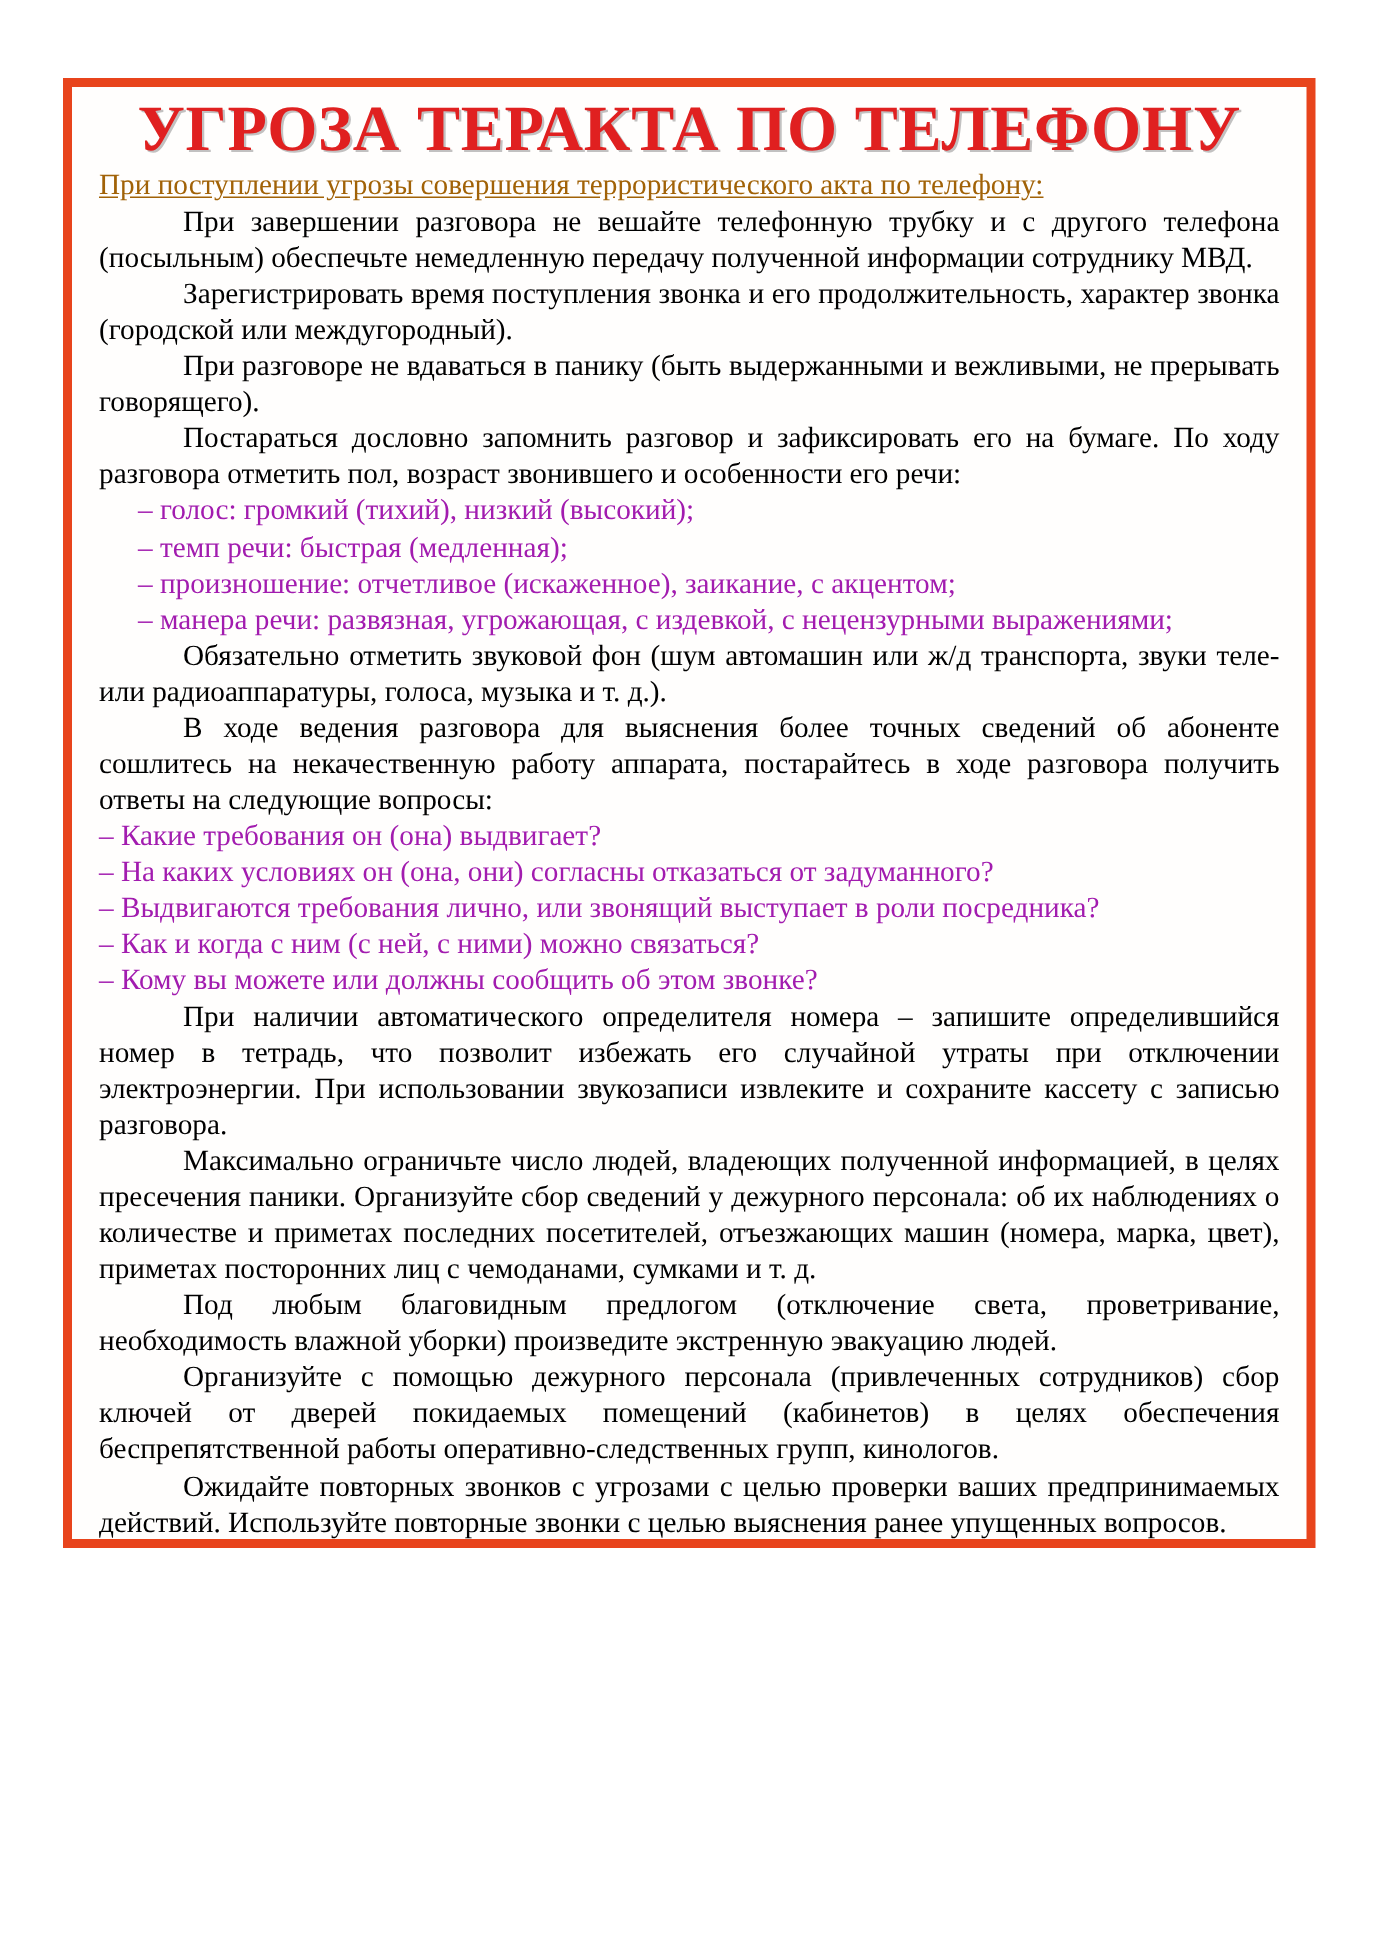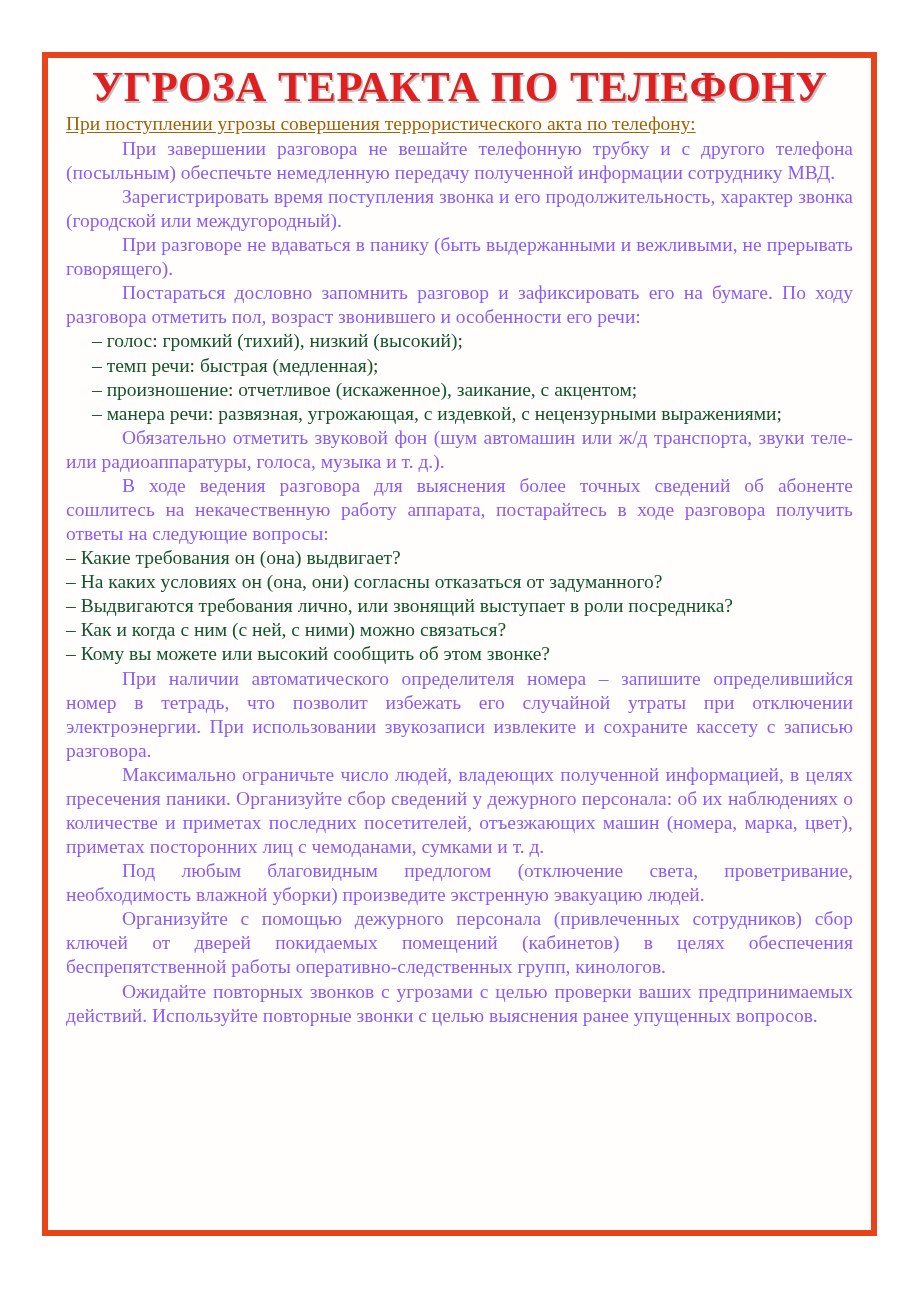--- a/index.html
+++ b/index.html
@@ -13,21 +13,21 @@
     background: #ffffff;
     font-family: "Liberation Serif", "DejaVu Serif", serif;
     overflow: hidden;
   }
 
   .poster {
     position: absolute;
     left: 42px;
     top: 52px;
     width: 835px;
-    height: 1184px;
+    height: 980px;
     box-sizing: border-box;
     border: 6px solid #e8441c;
     background: #fffefd;
   }
 
   .poster-inner {
     box-sizing: border-box;
     width: 100%;
     height: 100%;
     padding: 6px 18px 10px 18px;
@@ -54,31 +54,31 @@
     color: #a16207;
     text-decoration: underline;
     text-underline-offset: 2px;
     white-space: nowrap;
   }
 
   p.para {
     margin: 0;
     font-size: 19.5px;
     line-height: 1.235;
-    color: #8b5cf6;
+    color: #000000;
     text-align: justify;
     text-indent: 56px;
     hyphens: none;
   }
 
   p.dash {
     margin: 0;
     font-size: 19.5px;
     line-height: 1.235;
-    color: #14532d;
+    color: #a21caf;
     text-align: justify;
     text-indent: 0;
   }
 
   p.dash.ind {
     padding-left: 26px;
   }
 </style>
 </head>
 <body>
@@ -98,21 +98,21 @@
         <p class="dash ind">– голос: громкий (тихий), низкий (высокий);</p>
         <p class="dash ind">– темп речи: быстрая (медленная);</p>
         <p class="dash ind">– произношение: отчетливое (искаженное), заикание, с акцентом;</p>
         <p class="dash ind">– манера речи: развязная, угрожающая, с издевкой, с нецензурными выражениями;</p>
         <p class="para">Обязательно отметить звуковой фон (шум автомашин или ж/д транспорта, звуки теле- или радиоаппаратуры, голоса, музыка и т. д.).</p>
         <p class="para">В ходе ведения разговора для выяснения более точных сведений об абоненте сошлитесь на некачественную работу аппарата, постарайтесь в ходе разговора получить ответы на следующие вопросы:</p>
         <p class="dash">– Какие требования он (она) выдвигает?</p>
         <p class="dash">– На каких условиях он (она, они) согласны отказаться от задуманного?</p>
         <p class="dash">– Выдвигаются требования лично, или звонящий выступает в роли посредника?</p>
         <p class="dash">– Как и когда с ним (с ней, с ними) можно связаться?</p>
-        <p class="dash">– Кому вы можете или высокий сообщить об этом звонке?</p>
+        <p class="dash">– Кому вы можете или должны сообщить об этом звонке?</p>
         <p class="para">При наличии автоматического определителя номера – запишите определившийся номер в тетрадь, что позволит избежать его случайной утраты при отключении электроэнергии. При использовании звукозаписи извлеките и сохраните кассету с записью разговора.</p>
         <p class="para">Максимально ограничьте число людей, владеющих полученной информацией, в целях пресечения паники. Организуйте сбор сведений у дежурного персонала: об их наблюдениях о количестве и приметах последних посетителей, отъезжающих машин (номера, марка, цвет), приметах посторонних лиц с чемоданами, сумками и т. д.</p>
         <p class="para">Под любым благовидным предлогом (отключение света, проветривание, необходимость влажной уборки) произведите экстренную эвакуацию людей.</p>
         <p class="para">Организуйте с помощью дежурного персонала (привлеченных сотрудников) сбор ключей от дверей покидаемых помещений (кабинетов) в целях обеспечения беспрепятственной работы оперативно-следственных групп, кинологов.</p>
         <p class="para">Ожидайте повторных звонков с угрозами с целью проверки ваших предпринимаемых действий. Используйте повторные звонки с целью выяснения ранее упущенных вопросов.</p>
       </div>
 
   </div>
 </div>
 

